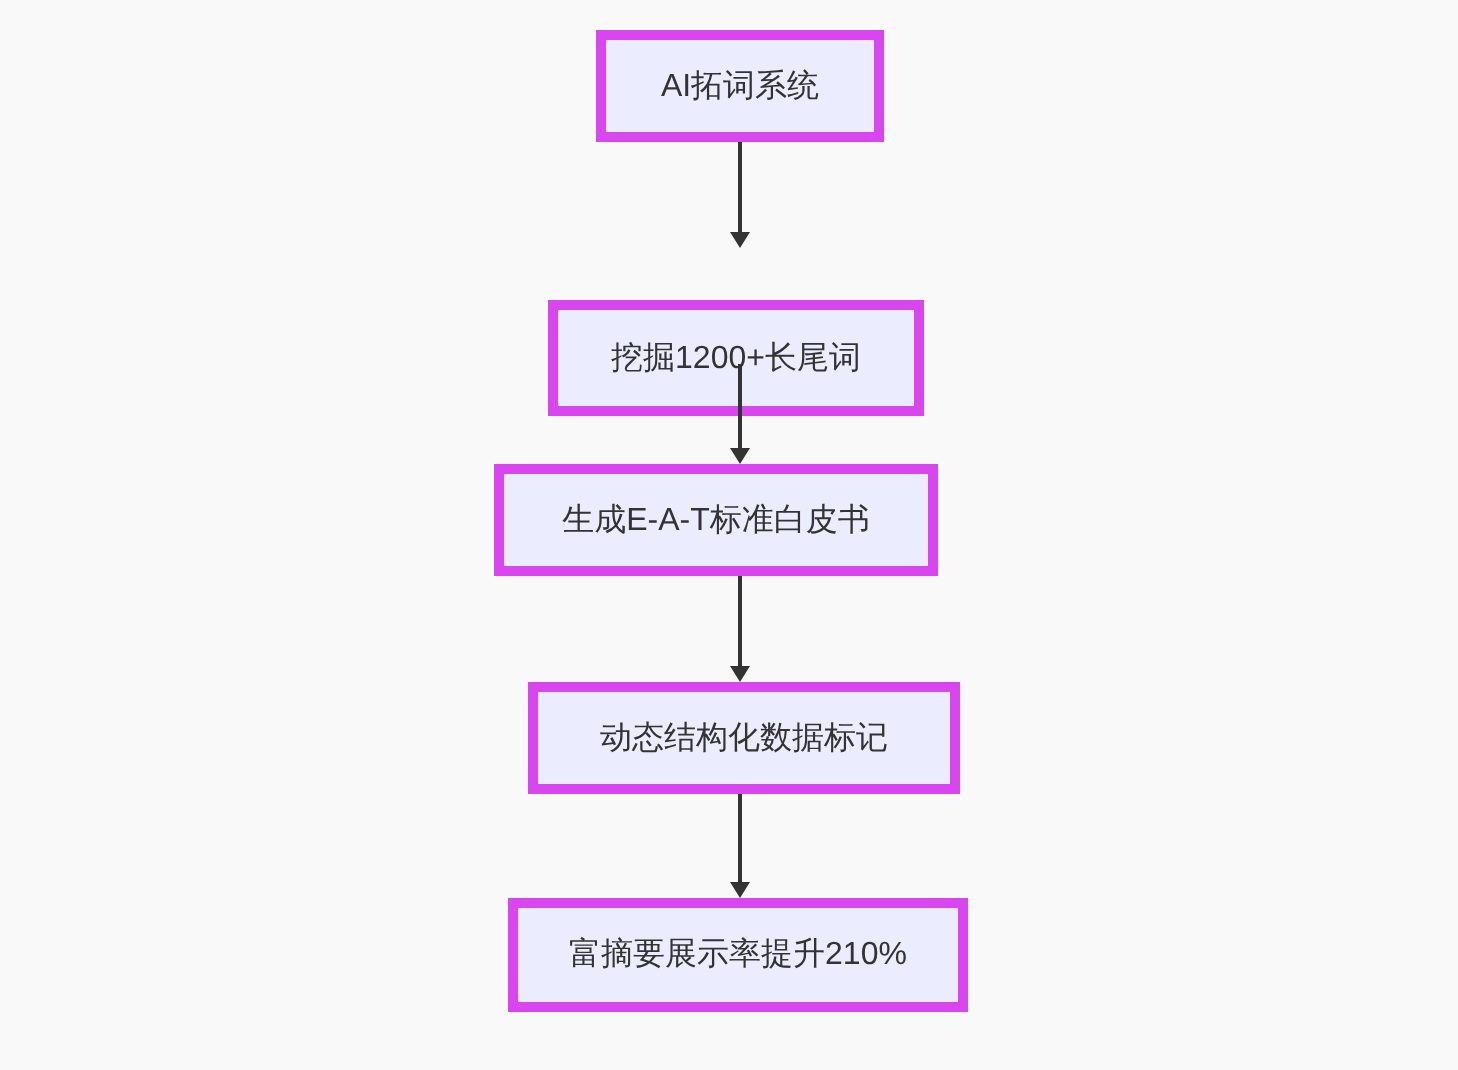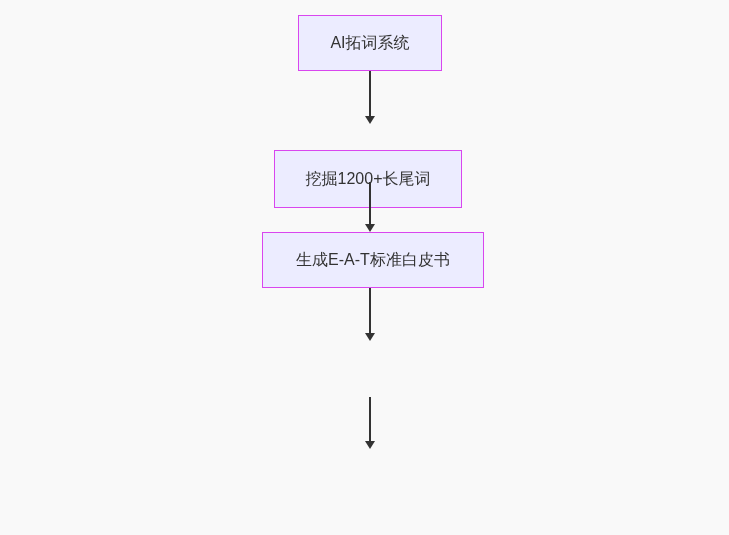--- a/index.html
+++ b/index.html
@@ -13,32 +13,32 @@
     position: relative;
     width: 729px;
     height: 535px;
     background: #f9f9f9;
     overflow: hidden;
   }
   .flow-node {
     position: absolute;
     box-sizing: border-box;
     background: #ECECFF;
-    border: 1px solid #d946ef;
+    border: 5px solid #d946ef;
     color: #333333;
     font-size: 16px;
     display: flex;
     align-items: center;
     justify-content: center;
     text-align: center;
     white-space: nowrap;
   }
   .node1 { left: 298px; top: 15px;  width: 144px; height: 56px; }
   .node2 { left: 274px; top: 124px; width: 188px; height: 58px; margin-top: 26px; }
-  .node3 { left: 262px; top: 232px; width: 222px; height: 56px; }
+  .node3 { left: 247px; top: 232px; width: 222px; height: 56px; }
   .node4 { left: 264px; top: 341px; width: 216px; height: 56px; }
   .node5 { left: 254px; top: 449px; width: 230px; height: 57px; }
 
   .edge {
     position: absolute;
     left: 369px;
     width: 2px;
     background: #333333;
   }
   .edge::after {
@@ -73,17 +73,23 @@
   </div>
 
   <div class="edge edge2"></div>
 
   <div class="flow-node node3">
     <span>生成E-A-T标准白皮书</span>
   </div>
 
   <div class="edge edge3"></div>
 
+  <div class="flow-node node4">
+    <span>动态结构化数据标记</span>
+  </div>
 
   <div class="edge edge4"></div>
 
+  <div class="flow-node node5">
+    <span>富摘要展示率提升210%</span>
+  </div>
 
 </div>
 
 </body></html>

